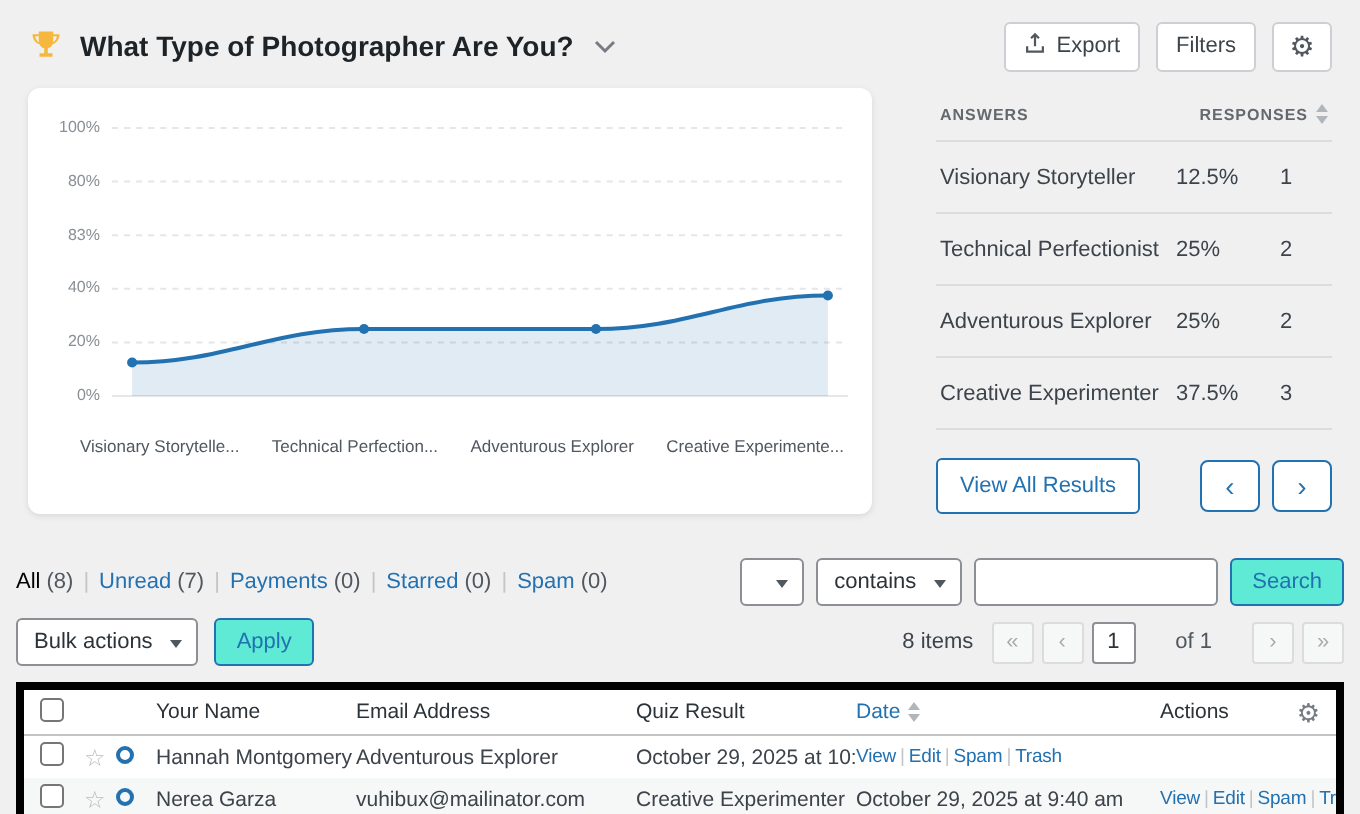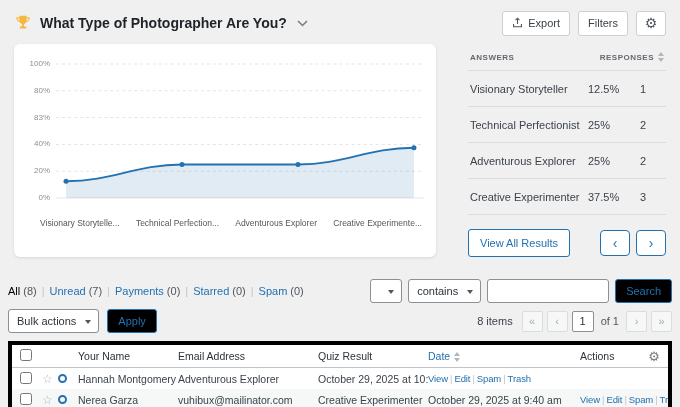--- a/index.html
+++ b/index.html
@@ -63,32 +63,32 @@
   .views a.current { color:#000; }
   .views .count { color:#50575e; margin-left:3px; }
   .pipe::before { content:"|"; color:#c3c4c7; margin:0 5px; }
   .search-controls { display:flex; align-items:center; gap:6px; }
   .sel { position:relative; height:24px; background:#fff; border:1px solid #8c8f94; border-radius:3px;
          display:inline-flex; align-items:center; padding:0 22px 0 8px; color:#2c3338; cursor:pointer; }
   .sel-caret { position:absolute; right:7px; top:10px; width:0; height:0;
                border-left:3.5px solid transparent; border-right:3.5px solid transparent; border-top:4px solid #50575e; }
   .search-input { width:122px; height:24px; border:1px solid #8c8f94; border-radius:3px; padding:0 6px;
                   font-size:11px; font-family:inherit; background:#fff; }
-  .btn-blue { height:24px; padding:0 10px; background:#000000; border:1px solid #2271b1; color:#2271b1;
+  .btn-blue { height:24px; padding:0 10px; background:#5eead4; border:1px solid #2271b1; color:#2271b1;
               border-radius:3px; font-size:11px; font-family:inherit; cursor:pointer; }
 
   .bulk-row { display:flex; align-items:center; margin-top:5px; height:26px; }
   .bulk-left { display:flex; align-items:center; gap:8px; flex:1; }
   .items-count { color:#3c434a; margin-right:9px; }
   .list-pag { display:flex; align-items:center; gap:4px; }
   .pg-box { min-width:21px; height:21px; padding:0 4px; display:inline-flex; align-items:center; justify-content:center;
             border:1px solid #dcdcde; background:#f6f7f7; color:#a7aaad; border-radius:2px; font-size:11px; }
   .pg-current { min-width:22px; height:21px; display:inline-flex; align-items:center; justify-content:center;
                 border:1px solid #8c8f94; background:#fff; color:#2c3338; border-radius:2px; padding:0 5px; }
-  .pg-of { color:#50575e; margin:0 3px; }
+  .pg-of { color:#50575e; margin:0 16px; }
 
   
   .entries { margin-top:7px; background:#fff; border:4px solid #000000; }
   .t-head, .t-row { display:grid; grid-template-columns:30px 16px 20px 100px 140px 110px 152px 1fr;
                     align-items:center; }
   .t-head { height:23px; border-bottom:1px solid #c3c4c7; font-size:10.5px; color:#2c3338; position:relative; }
   .t-row { height:21px; font-size:10.5px; color:#3c434a; }
   .t-row.stripe { background:#f6f7f7; }
   .cell { overflow:hidden; white-space:nowrap; }
   .c-check { padding-left:8px; }

